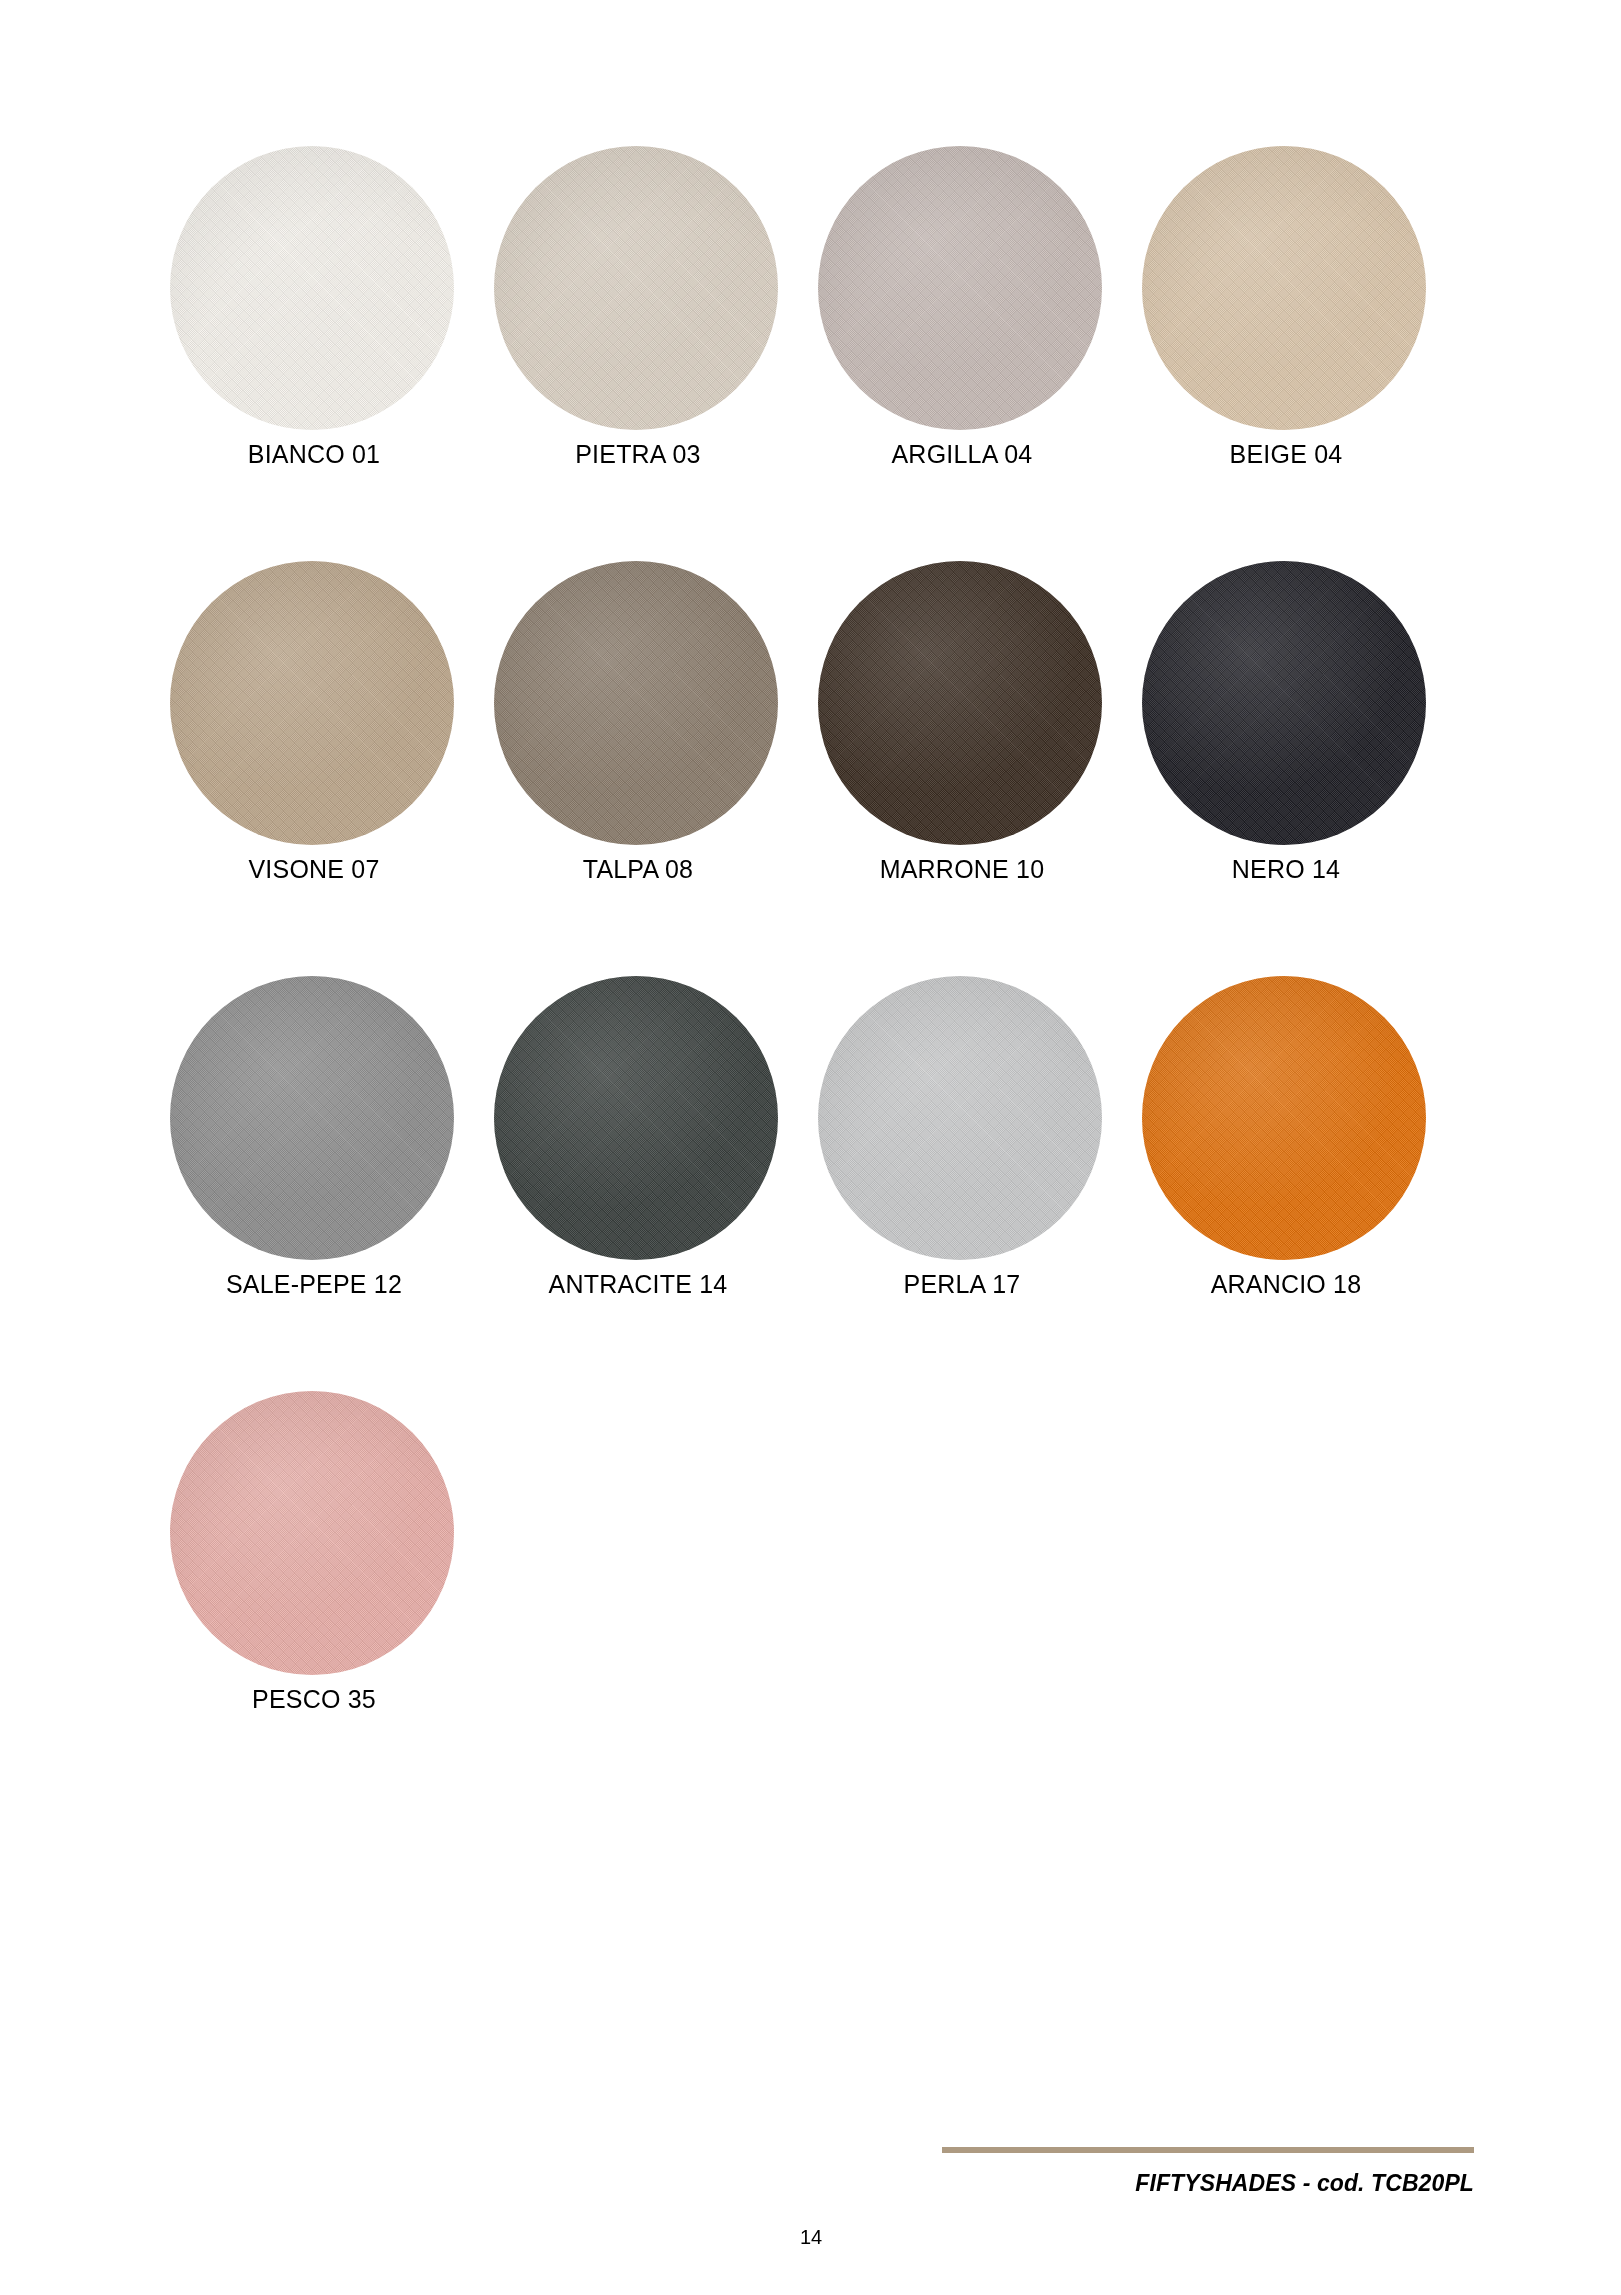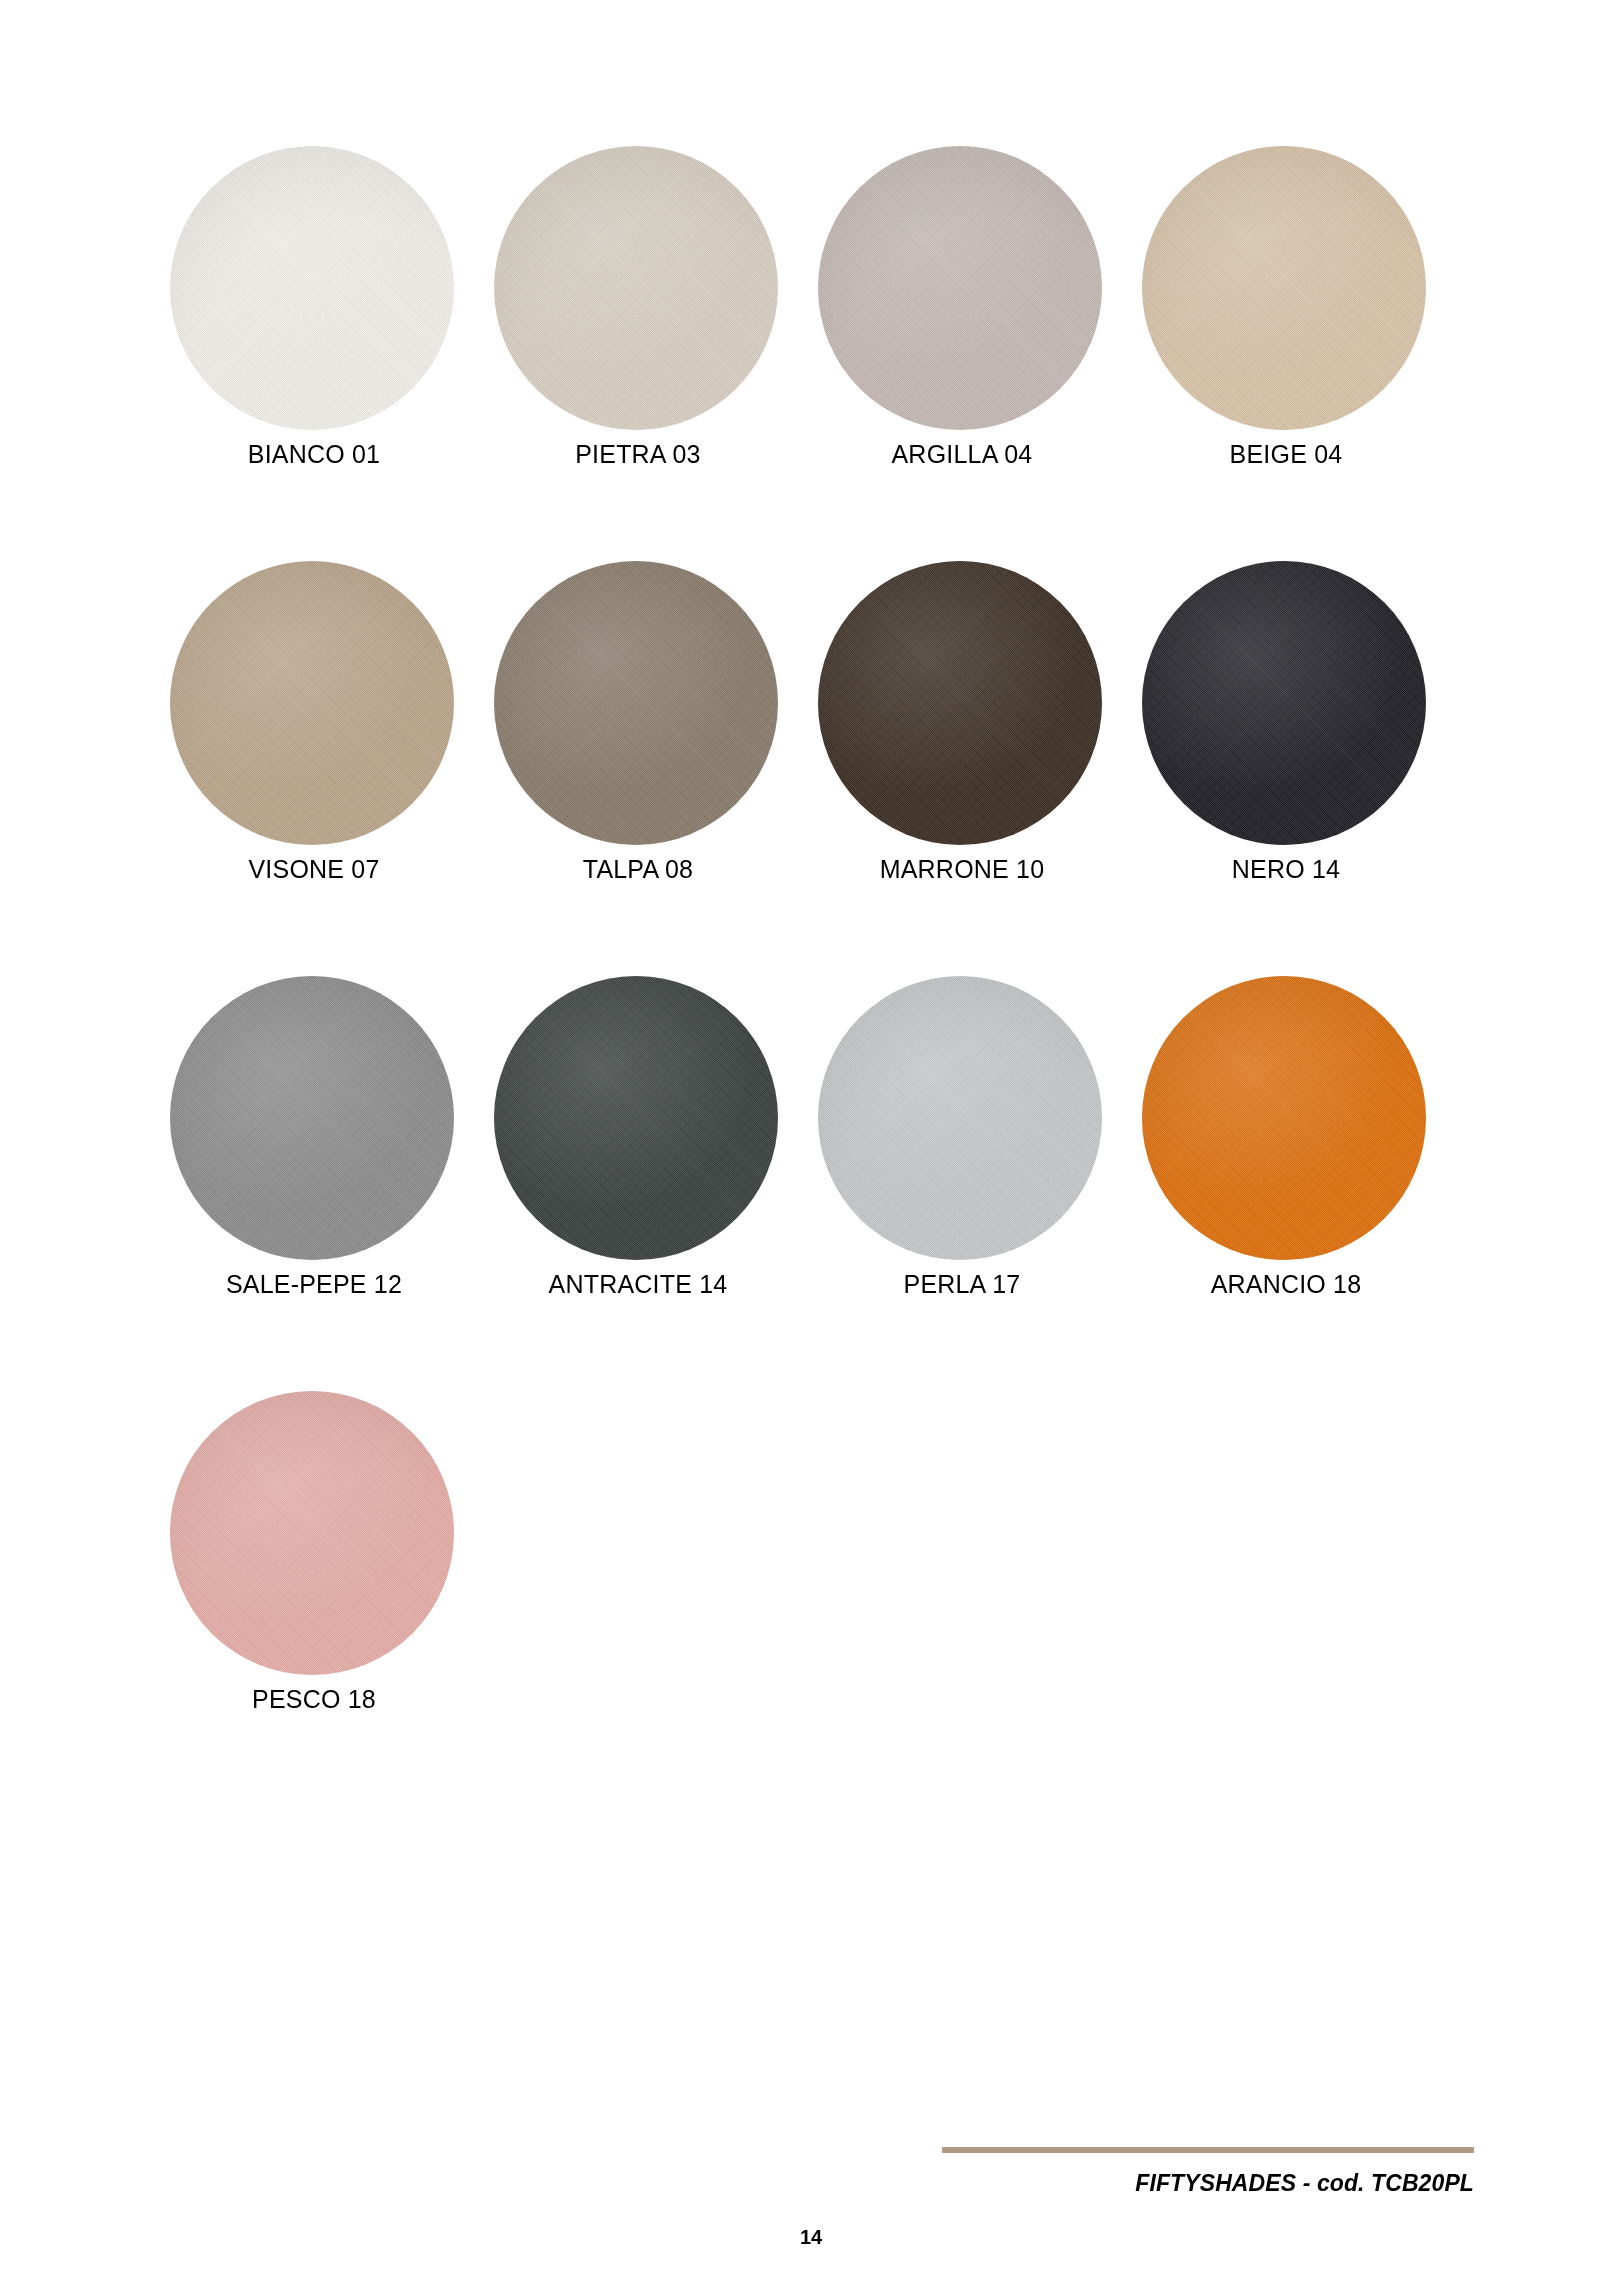--- a/index.html
+++ b/index.html
@@ -126,21 +126,21 @@
     color: #000000;
   }
 
   .page-number {
     position: absolute;
     left: 0;
     top: 2226px;
     width: 1622px;
     text-align: center;
     font-size: 20px;
-    font-weight: bold;
+    font-weight: normal;
     color: #000000;
   }
 </style>
 </head>
 <body>
 
 <div class="page">
 
   <div class="swatch-grid">
       <div class="swatch-cell">
@@ -186,21 +186,21 @@
       <div class="swatch-cell">
         <div class="swatch-disc" style="background: rgb(201, 202, 203);"></div>
         <div class="swatch-label">PERLA 17</div>
       </div>
       <div class="swatch-cell">
         <div class="swatch-disc" style="background: rgb(226, 112, 10);"></div>
         <div class="swatch-label">ARANCIO 18</div>
       </div>
       <div class="swatch-cell">
         <div class="swatch-disc" style="background: rgb(233, 175, 169);"></div>
-        <div class="swatch-label">PESCO 18</div>
+        <div class="swatch-label">PESCO 35</div>
       </div>
     </div>
 
   <div class="footer-rule"></div>
 
   <div class="footer-caption">FIFTYSHADES - cod. TCB20PL</div>
 
   <div class="page-number">14</div>
 
 </div>

